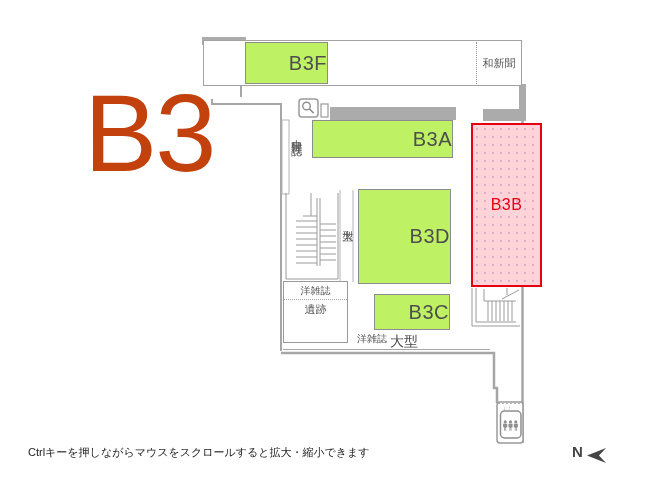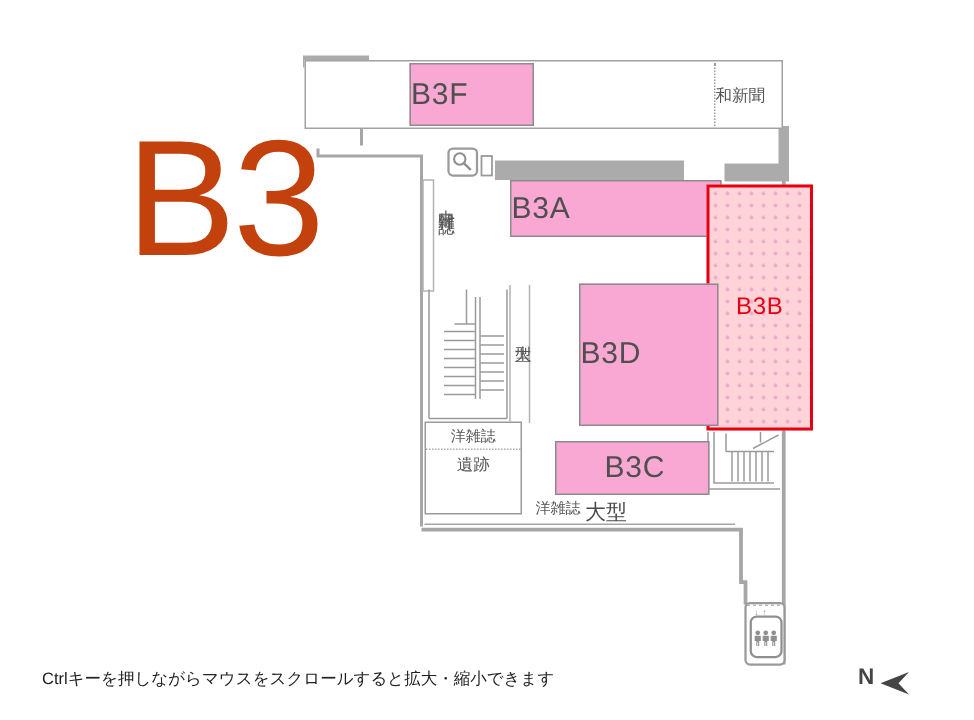--- a/index.html
+++ b/index.html
@@ -10,22 +10,22 @@
     --room-border:#8c8c8c;
     --text-primary:#4f4f4f;
   }
   html,body{margin:0;padding:0;background:#fff;}
   #stage{
     position:relative;width:649px;height:480px;background:#fff;overflow:hidden;
     font-family:"Liberation Sans","DejaVu Sans",sans-serif;color:var(--text-primary);
   }
   .abs{position:absolute;}
   .room{
-    position:absolute;border:1px solid var(--room-border);background:#f9a8d4;
-    display:flex;align-items:center;justify-content:flex-start;box-sizing:border-box;margin-left:28px;
+    position:absolute;border:1px solid var(--room-border);background:#bef264;
+    display:flex;align-items:center;justify-content:flex-end;box-sizing:border-box;
   }
   .room-label{font-size:20px;color:var(--text-primary);letter-spacing:.5px;}
   .small-label{font-size:11px;color:#565656;}
   .vtext{
     position:absolute;writing-mode:vertical-rl;text-orientation:upright;
     font-size:11px;color:#565656;letter-spacing:2px;line-height:1.15;
   }
   #big-floor-label{
     position:absolute;left:84px;top:78px;font-size:110px;line-height:1;
     color:#c2410c;letter-spacing:-2px;
@@ -133,37 +133,37 @@
 
   <div id="big-floor-label">B3</div>
 
   <div id="band-outer"></div>
 
   <div class="room" style="left:245px;top:42px;width:83px;height:42px;">
     <span class="room-label">B3F</span>
   </div>
 
 
-  <div class="abs" style="left:476px;top:42px;width:45px;height:42px;border-left:1px dotted #9a9a9a;display:flex;align-items:center;justify-content:flex-start;box-sizing:border-box;">
+  <div class="abs" style="left:476px;top:42px;width:45px;height:42px;border-left:1px dotted #9a9a9a;display:flex;align-items:center;justify-content:center;box-sizing:border-box;">
     <span class="small-label">和新聞</span>
   </div>
 
   <div class="room" style="left:312px;top:120px;width:141px;height:38px;">
     <span class="room-label">B3A</span>
   </div>
 
   <div id="room-b3b">
     <span class="room-label">B3B</span>
   </div>
 
   <div class="room" style="left:358px;top:189px;width:93px;height:95px;">
     <span class="room-label">B3D</span>
   </div>
 
-  <div class="room" style="left:342px;top:294px;width:103px;height:36px;padding-left:32px;">
+  <div class="room" style="left:374px;top:294px;width:76px;height:36px;padding-left:32px;">
     <span class="room-label">B3C</span>
   </div>
 
   <div id="block-b3e">
     <div class="row" style="height:18px;border-bottom:1px dotted #aaa;font-size:10px;color:#565656;">洋雑誌</div>
     <div class="row" style="height:19px;font-size:11px;color:#565656;text-align:right;">遺跡</div>
   </div>
 
   <div class="vtext" style="left:290px;top:130px;">中韓雑誌</div>
 

